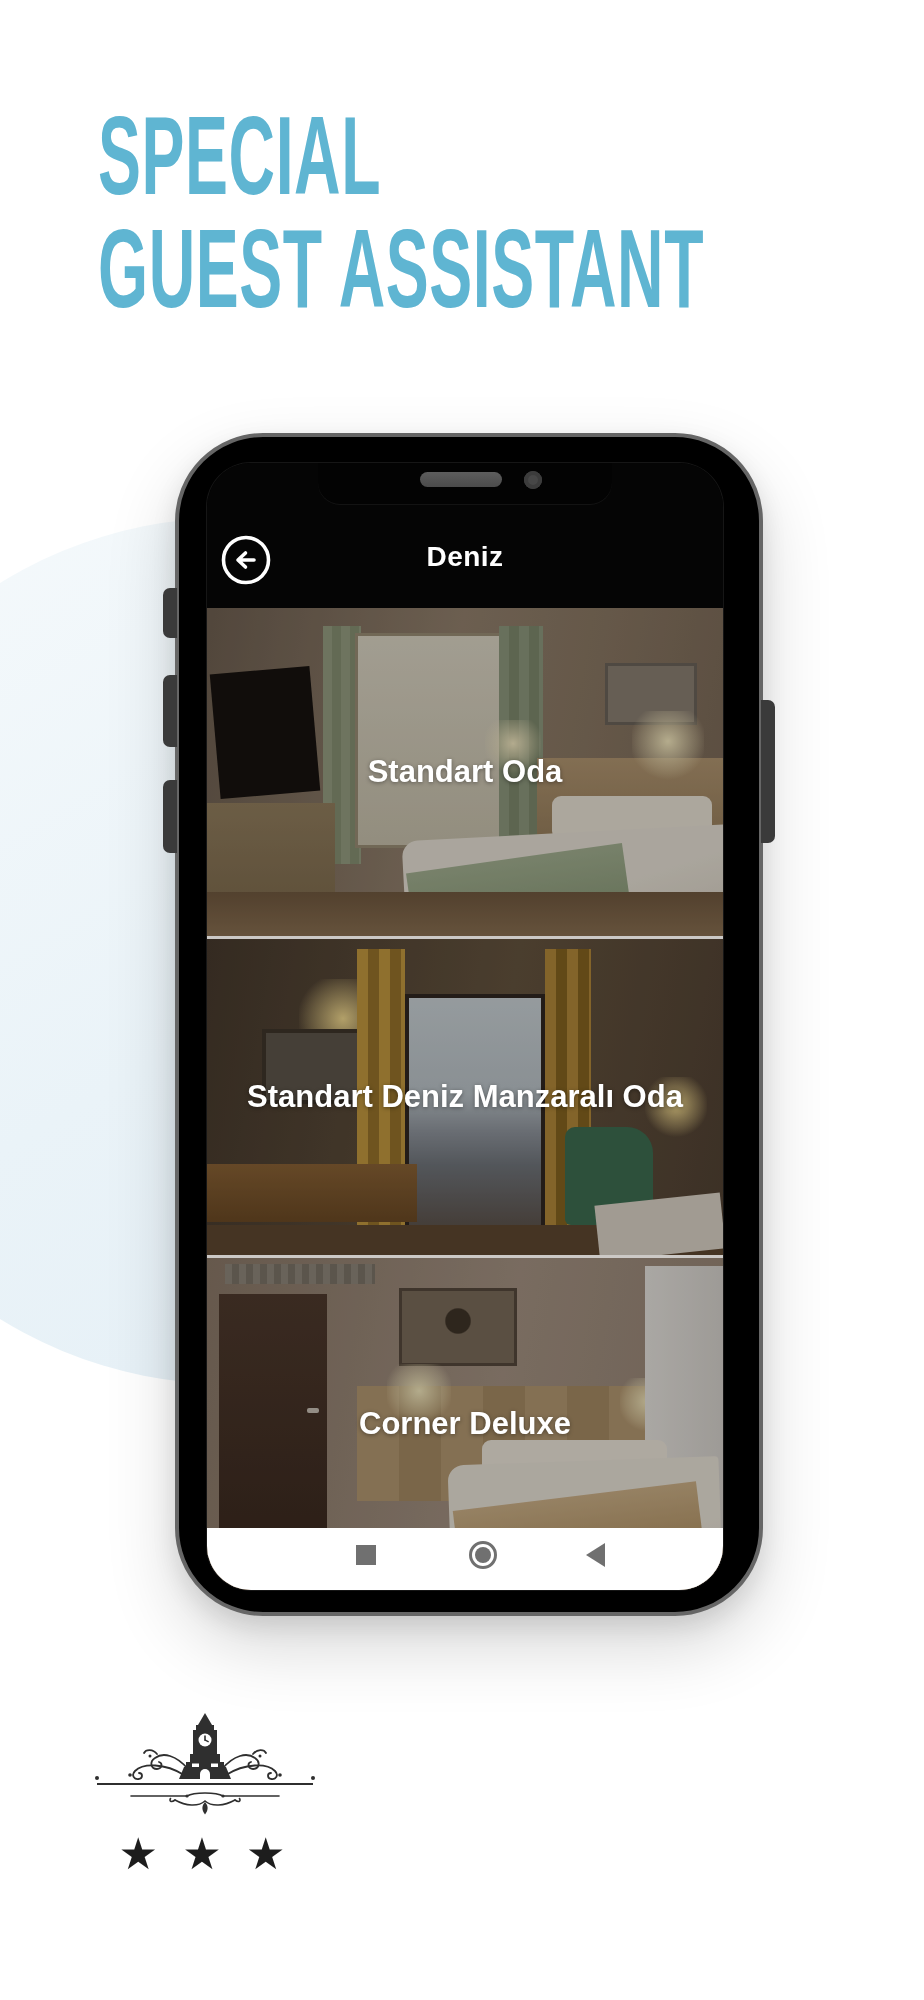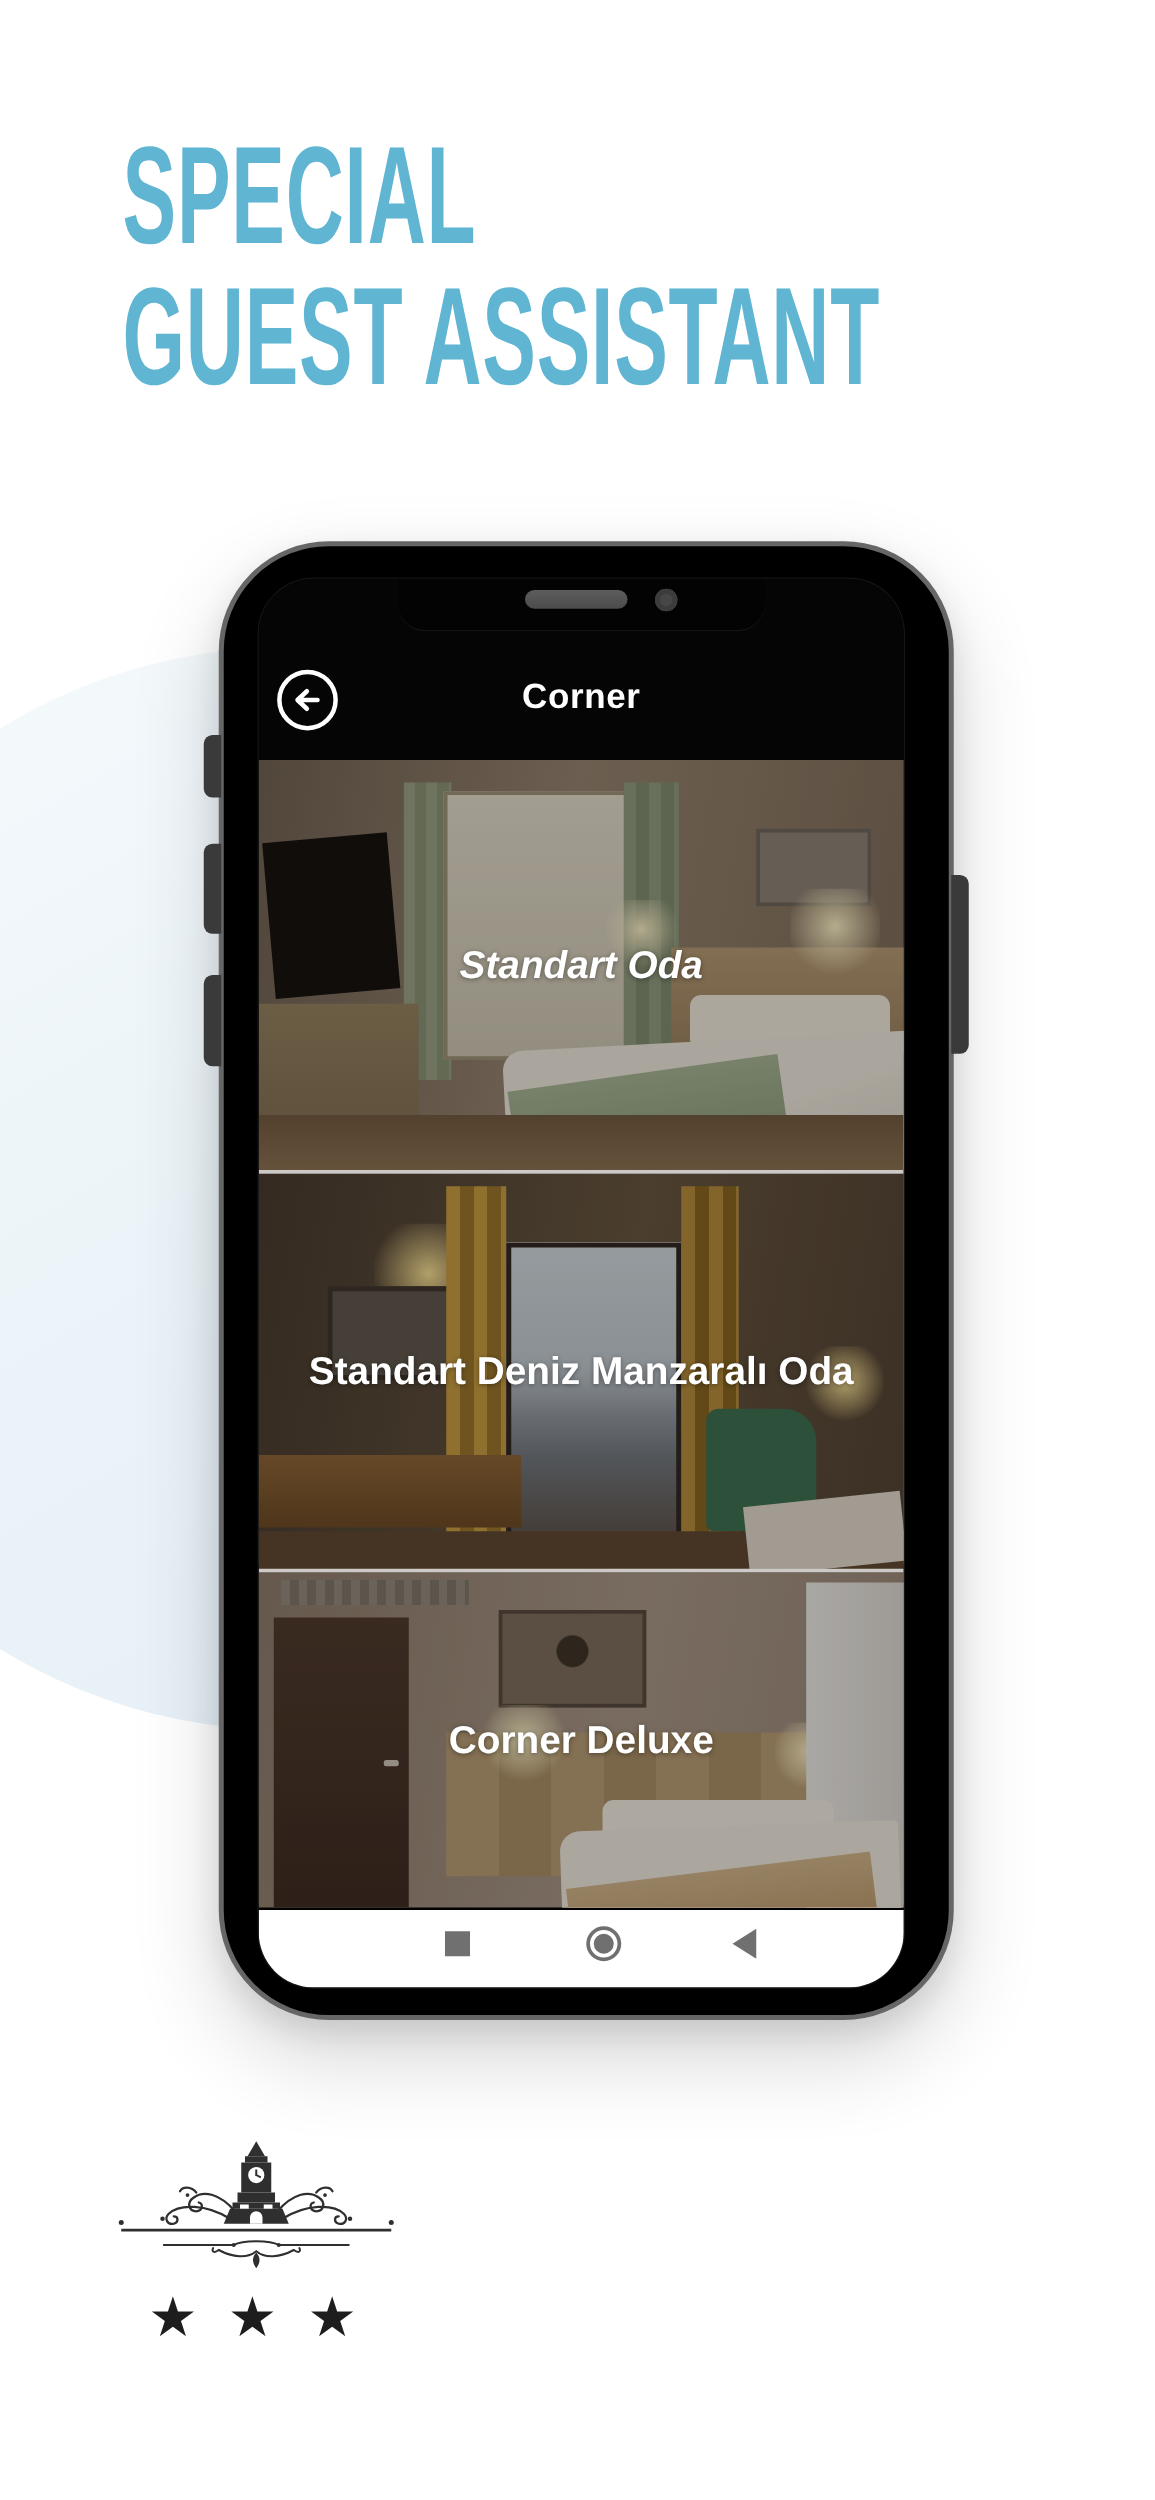--- a/index.html
+++ b/index.html
@@ -42,23 +42,23 @@
   
   .appbar{position:absolute;left:0;top:0;width:516px;height:145px;background:#050505;z-index:3;}
   .back-btn{position:absolute;left:13px;top:71px;width:52px;height:52px;background:none;border:none;
             padding:0;cursor:pointer;}
   .appbar-title{position:absolute;left:0;top:78px;width:100%;text-align:center;color:#fff;
                 font-size:28px;font-weight:bold;letter-spacing:.5px;}
 
   
   .cards{position:absolute;left:0;top:145px;width:516px;background:#050505;z-index:1;}
   .card{position:relative;width:516px;overflow:hidden;cursor:pointer;background:#3c332a;}
-  .card1{height:328px;font-style:italic;}
+  .card1{height:328px;}
   .card2{height:316px;margin-top:3px;}
-  .card3{height:268px;margin-top:3px;}
+  .card3{height:332px;margin-top:3px;}
   .card + .card{border-top:0;}
   .card2,.card3{box-shadow:0 -3px 0 #ccc9c6;}
   .decor{position:absolute;}
   .room-shade{position:absolute;inset:0;background:rgba(6,4,2,.28);}
   .room-label{position:absolute;left:0;top:50%;width:100%;transform:translateY(-50%);
               text-align:center;color:#fff;font-size:31px;font-weight:bold;white-space:nowrap;
               text-shadow:0 1px 4px rgba(0,0,0,.4);z-index:4;}
 
   
   .r1-wall{inset:0;background:linear-gradient(100deg,#6f6152 0%,#93826e 45%,#8a7964 70%,#7b6a58 100%);}
@@ -148,21 +148,21 @@
 
       <div class="appbar">
         <button class="back-btn">
           <span>
             <svg viewBox="0 0 52 52" width="52" height="52">
               <circle cx="26" cy="26" r="22.5" fill="none" stroke="#ffffff" stroke-width="3.6"></circle>
               <path d="M34 26 H19 M25.5 19 L18 26 L25.5 33" fill="none" stroke="#ffffff" stroke-width="3.6" stroke-linecap="round" stroke-linejoin="round"></path>
             </svg>
           </span>
         </button>
-        <div class="appbar-title">Corner</div>
+        <div class="appbar-title">Deniz</div>
       </div>
 
       <div class="cards">
 
         <div class="card card1">
           <div class="decor r1-wall"></div>
           <div class="decor r1-curtain-l"></div>
           <div class="decor r1-window"></div>
           <div class="decor r1-curtain-r"></div>
           <div class="decor r1-tv"></div>

